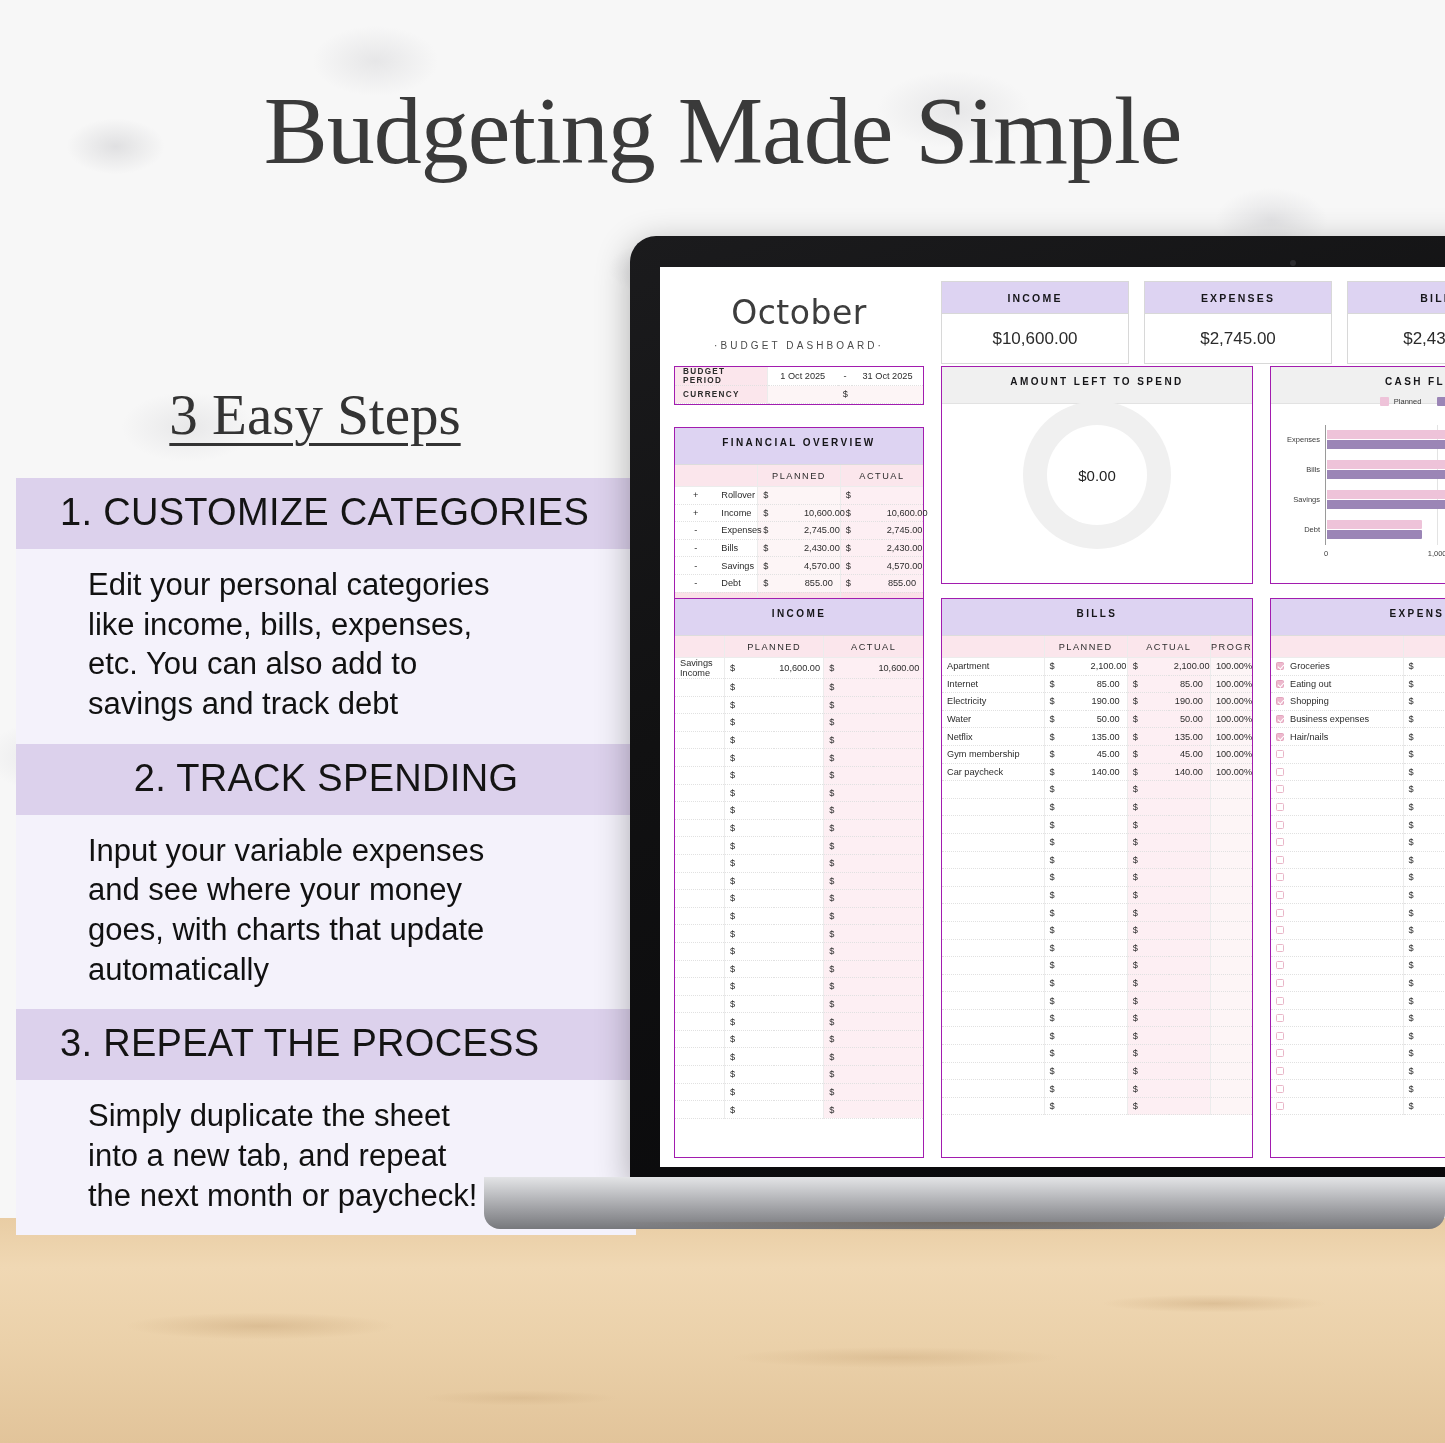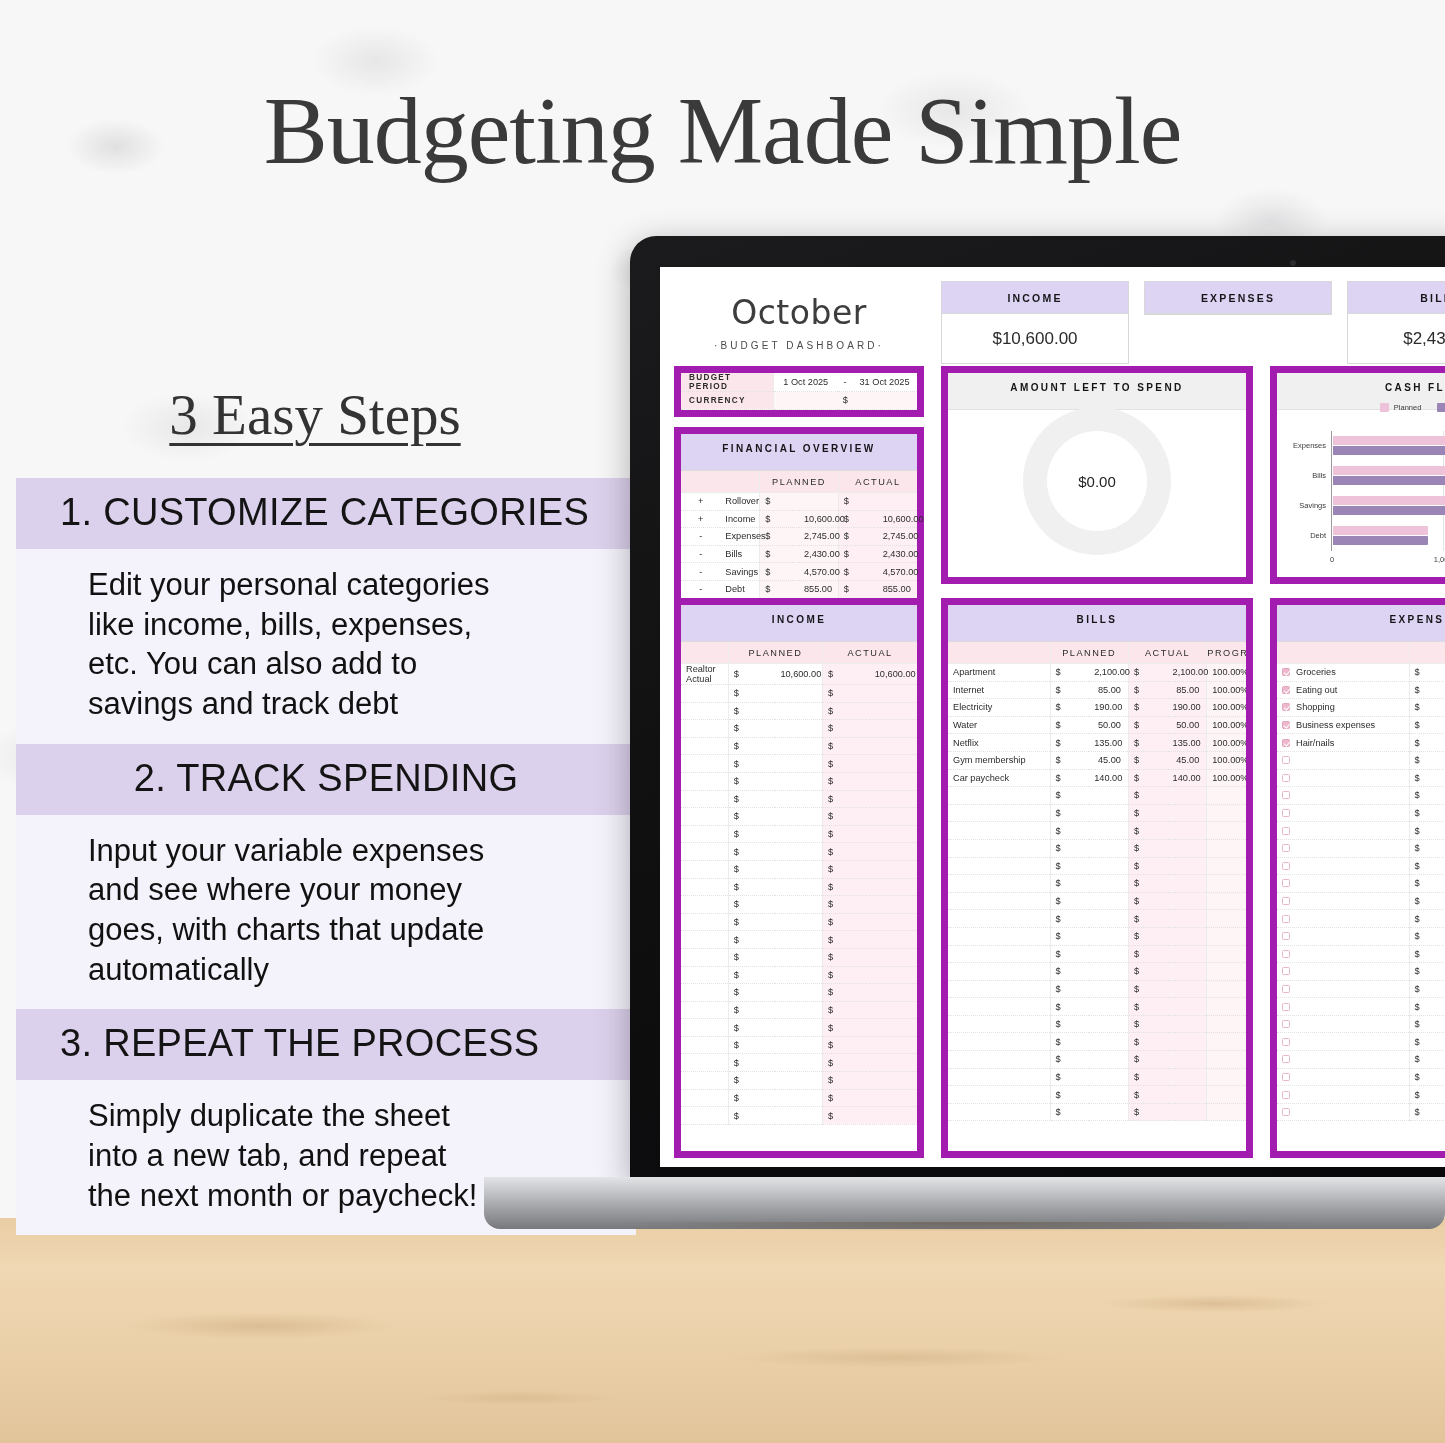--- a/index.html
+++ b/index.html
@@ -134,21 +134,21 @@
   .kpi {
     position: absolute; width: 188px; border: 1px solid #d8d8d8; background: #fff;
   }
   .kpi-head {
     background: #ddd3f2; color: #16161a; font-size: 10.5px; font-weight: 700;
     letter-spacing: 2.2px; text-align: center; padding: 10px 0 9px;
     border-bottom: 1px solid #d8d8d8;
   }
   .kpi-val { font-size: 17px; color: #2b2b2b; text-align: center; padding: 15px 0 14px; }
 
-  .panel { position: absolute; border: 7px solid #a21caf; background: #fff; }
+  .panel { position: absolute; border: 1px solid #a21caf; background: #fff; }
   .panel-head {
     font-size: 10px; font-weight: 700; letter-spacing: 2.4px; text-align: center;
     padding: 9px 0 16px; color: #151518;
   }
   .panel-head.purple { background: #ddd3f2; border-bottom: 1px solid #dcdcdc; }
   .panel-head.grey   { background: #f0f0f0; border-bottom: 1px solid #e2e2e2; }
 
   table.grid { width: 100%; border-collapse: collapse; table-layout: fixed; }
   table.grid td, table.grid th { font-size: 9.2px; color: #2c2c2c; font-weight: 400; }
   .subhead td {
@@ -244,20 +244,21 @@
           <div class="month-name">October</div>
           <div class="month-sub">·BUDGET DASHBOARD·</div>
         </div>
 
         <div class="kpi" style="left:281px;top:14px;">
           <div class="kpi-head">INCOME</div>
           <div class="kpi-val">$10,600.00</div>
         </div>
         <div class="kpi" style="left:484px;top:14px;">
           <div class="kpi-head">EXPENSES</div>
+          <div class="kpi-val">$2,745.00</div>
         </div>
         <div class="kpi" style="left:687px;top:14px;">
           <div class="kpi-head">BILLS</div>
           <div class="kpi-val">$2,430.00</div>
         </div>
 
         <div class="panel" style="left:14px;top:99px;width:250px;">
           <table class="grid">
             <tbody>
                 <tr class="r" style="background:#fbe6ec;">
@@ -391,21 +392,21 @@
           <table class="grid">
             <tbody>
                 <tr class="subhead">
               <td style="background:#fbe6ec;"></td>
               <td colspan="2" class="vline">PLANNED</td>
               <td colspan="2" class="vline">ACTUAL</td>
             </tr>
             </tbody>
               <tbody id="income-rows">
                 <tr class="r">
-                  <td class="lbl" style="width:96px;">Realtor Actual</td>
+                  <td class="lbl" style="width:96px;">Savings Income</td>
                   <td class="vline cur">$</td>
                   <td class="num">10,600.00</td>
                   <td class="vline cur tintA">$</td>
                   <td class="num tintA">10,600.00</td>
                 </tr>
                 <tr class="r">
                   <td class="lbl" style="width:96px;"></td>
                   <td class="vline cur">$</td>
                   <td class="num"></td>
                   <td class="vline cur tintA">$</td>

